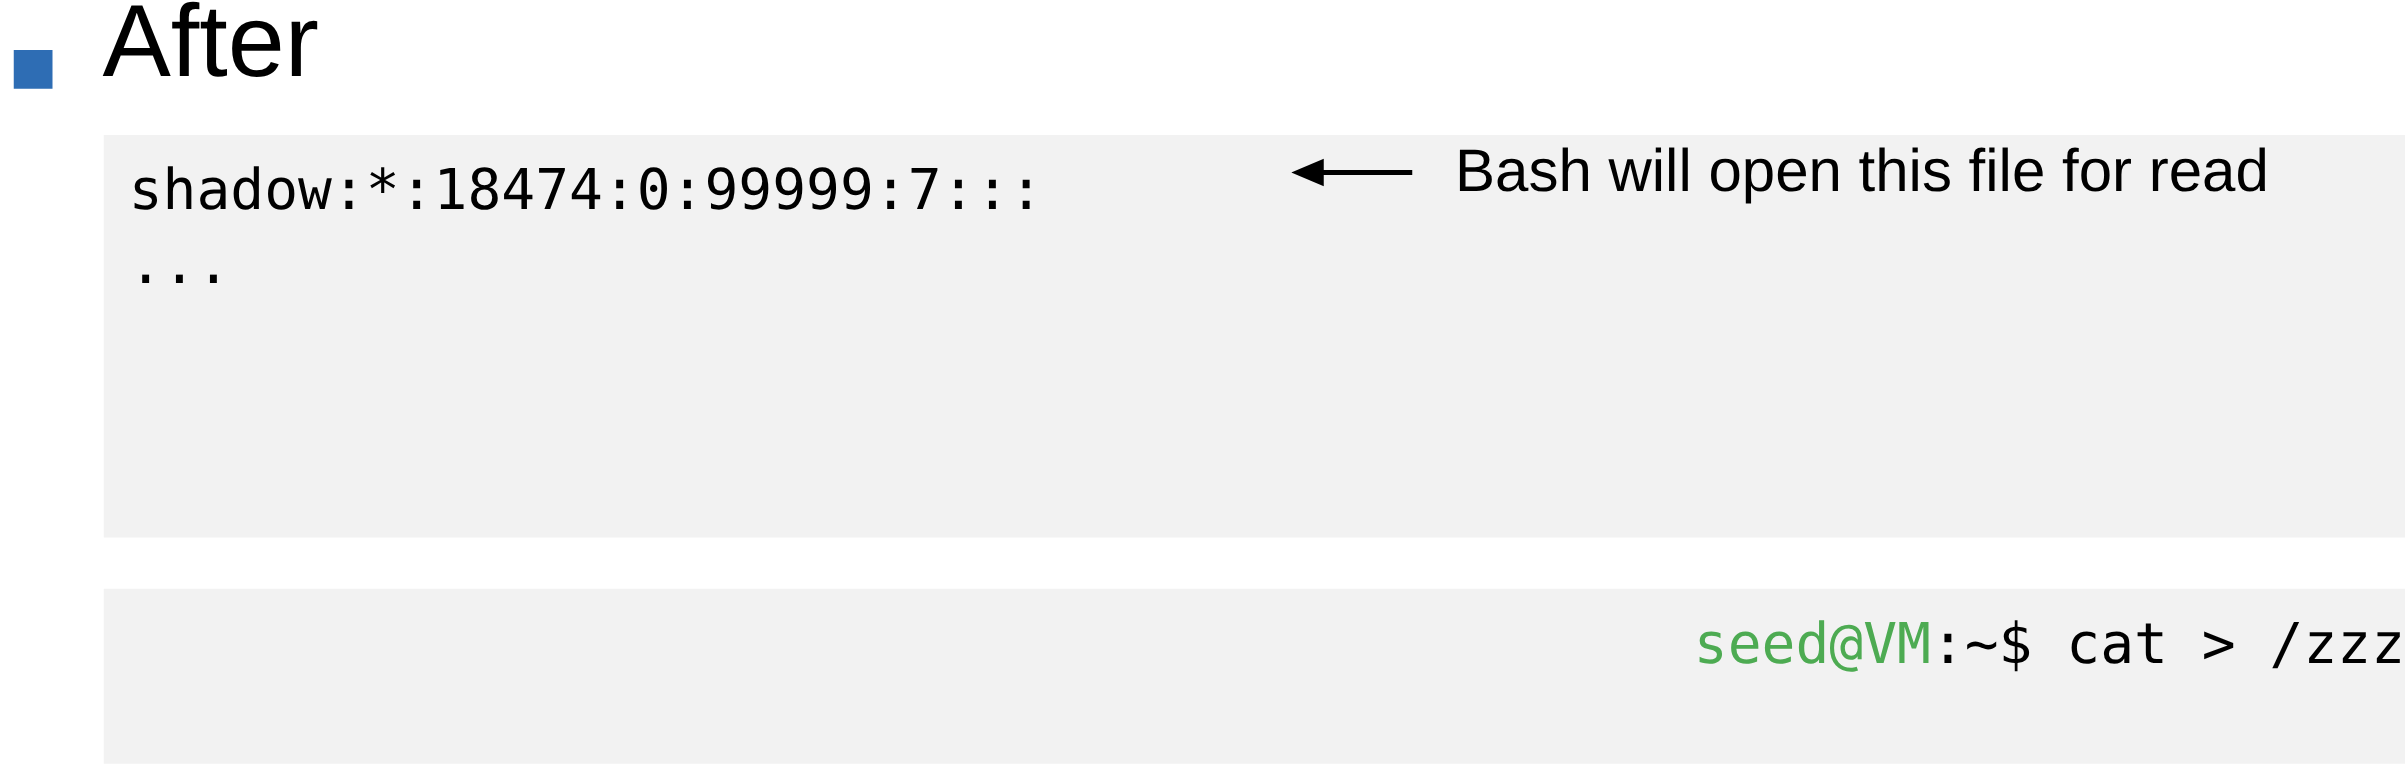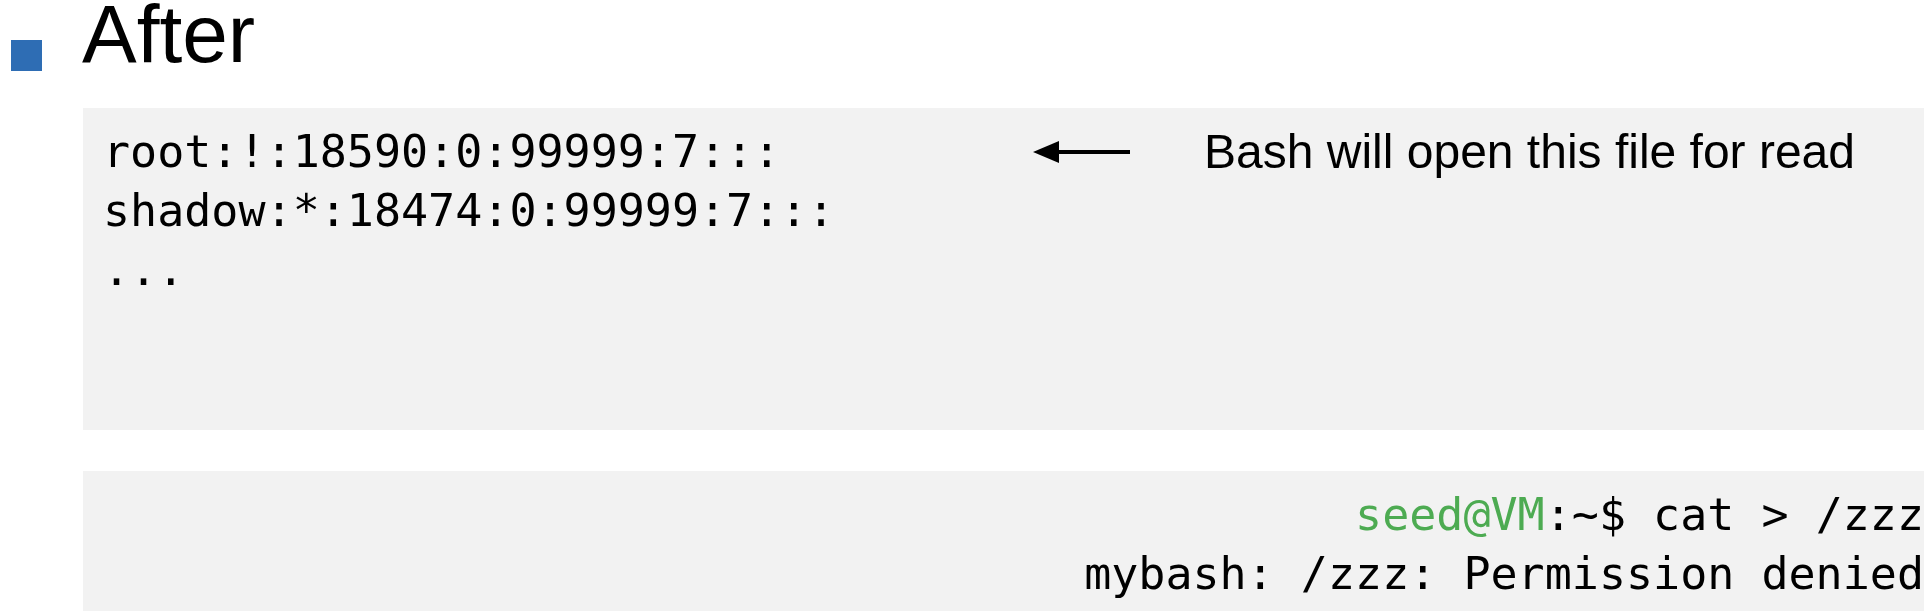--- a/index.html
+++ b/index.html
@@ -32,39 +32,37 @@
   .prompt{color:var(--green,#4dab52);}
   
   .annotation{
     position:absolute;left:950px;height:59px;
     display:flex;align-items:center;
     font-family:"Liberation Sans",sans-serif;
     font-size:48px;color:#000;white-space:nowrap;
   }
   .annotation .arrow-icon{display:block;flex:0 0 auto;}
   .annotation .ann-label{margin-left:34px;}
-  .ann-line-0{top:14px;gap:40px;}
+  .ann-line-0{top:0;}
   .ann-line-1{top:73px;}
 </style>
 </head>
 <body style="--accent: #2e6db4; --green: #4dab52; --codebg: #f2f2f2; --text: #000000;">
 
 <div class="title-row">
   <span class="bullet"></span>
   <span class="title-text">After</span>
 </div>
 
 <div class="code-block block-1">
     <span class="annotation ann-line-0">
       <svg width="97" height="26" viewBox="0 0 97 26" class="arrow-icon">
         <rect x="14" y="11" width="83" height="4" fill="#000"></rect>
         <polygon points="0,13 26,2 26,24" fill="#000"></polygon>
       </svg>
       <span class="ann-label">Bash will open this file for read</span>
     </span>
-    <div class="code-line"><span>root:!:18590:0:99999:7:::</span></div>
     <div class="code-line"><span>shadow:*:18474:0:99999:7:::</span></div>
     <div class="code-line"><span>...</span></div>
   </div>
 <div class="code-block block-2">
     <div class="code-line"><span class="prompt">seed@VM</span><span>:~$ cat &gt; /zzz</span></div>
-    <div class="code-line"><span>mybash: /zzz: Permission denied</span></div>
   </div>
 
 </body></html>

